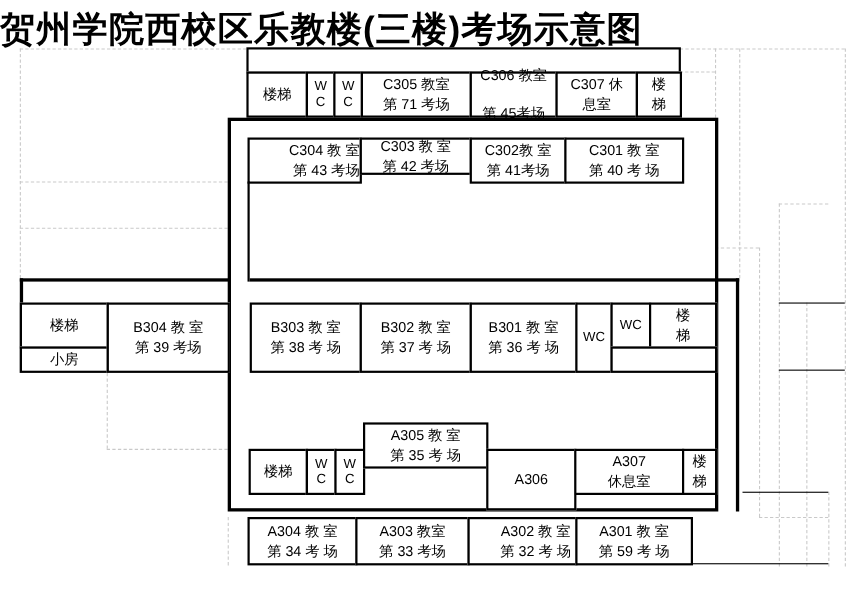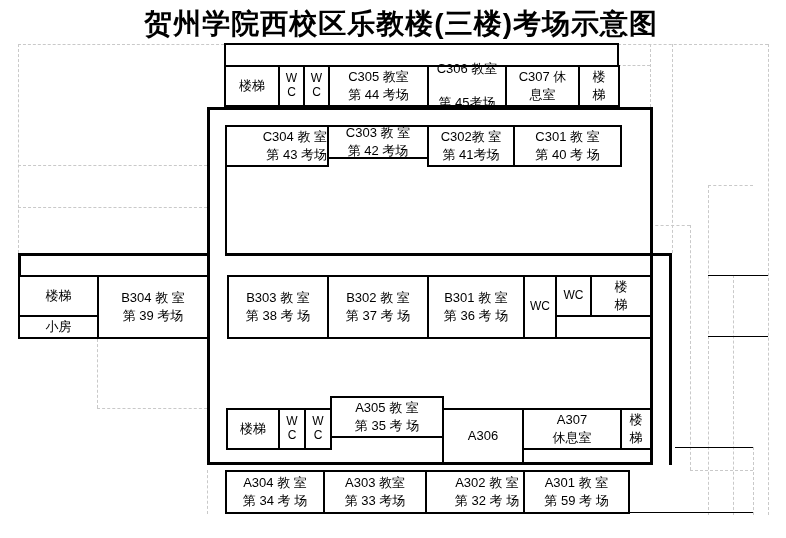--- a/index.html
+++ b/index.html
@@ -1,19 +1,19 @@
 <!DOCTYPE html>
 <html><head>
 <meta charset="utf-8">
 <style>
   html,body{margin:0;padding:0;background:#ffffff;}
   .stage{position:relative;width:786px;height:538px;background:#ffffff;overflow:hidden;
          font-family:"Liberation Sans","DejaVu Sans",sans-serif;color:#000;}
-  .title{position:absolute;left:0;top:5px;width:658px;text-align:right;
-         font-size:28px;font-weight:bold;letter-spacing:1px;}
+  .title{position:absolute;left:0;top:5px;width:658px;text-align:left;
+         font-size:32px;font-weight:bold;letter-spacing:1px;}
   .cell{position:absolute;border:2px solid #000;background:#fff;box-sizing:border-box;
         display:flex;flex-direction:column;align-items:center;justify-content:center;
         text-align:center;font-size:13px;line-height:1.35;white-space:pre;}
   .cell.small{font-size:12px;line-height:1.15;}
   .block{position:absolute;border:3px solid #000;box-sizing:border-box;background:transparent;}
   .wall{position:absolute;background:#000;}
   .thin{position:absolute;background:#000;height:1px;}
   .dh{position:absolute;border-top:1px dashed #c9c9c9;height:0;}
   .dv{position:absolute;border-left:1px dashed #c9c9c9;width:0;}
 </style>
@@ -54,21 +54,21 @@
   <div class="cell" style="left:224px;top:65px;width:56px;height:42px;">
     <span>楼梯</span></div>
   <div class="cell small" style="left:278px;top:65px;width:27px;height:42px;">
     <span>W</span>
     <span>C</span></div>
   <div class="cell small" style="left:303px;top:65px;width:27px;height:42px;">
     <span>W</span>
     <span>C</span></div>
   <div class="cell" style="left:328px;top:65px;width:101px;height:42px;">
     <span>C305 教室</span>
-    <span>第 44 考场</span></div>
+    <span>第 71 考场</span></div>
   <div class="cell" style="left:427px;top:65px;width:80px;height:42px;gap:16px;">
     <span>C306 教室</span>
     <span>第 45考场</span></div>
   <div class="cell" style="left:505px;top:65px;width:75px;height:42px;">
     <span>C307 休</span>
     <span>息室</span></div>
   <div class="cell" style="left:578px;top:65px;width:42px;height:42px;">
     <span>楼</span>
     <span>梯</span></div>
 
@@ -120,21 +120,21 @@
   <div class="cell" style="left:555px;top:315px;width:97px;height:24px;"></div>
 
   <div class="cell" style="left:226px;top:408px;width:54px;height:42px;">
     <span>楼梯</span></div>
   <div class="cell small" style="left:278px;top:408px;width:28px;height:42px;">
     <span>W</span>
     <span>C</span></div>
   <div class="cell small" style="left:304px;top:408px;width:28px;height:42px;">
     <span>W</span>
     <span>C</span></div>
-  <div class="cell" style="left:330px;top:396px;width:114px;height:42px;">
+  <div class="cell" style="left:330px;top:384px;width:114px;height:42px;">
     <span>A305 教 室</span>
     <span>第 35 考 场</span></div>
   <div class="cell" style="left:442px;top:408px;width:82px;height:56px;">
     <span>A306</span></div>
   <div class="cell" style="left:522px;top:408px;width:100px;height:42px;">
     <span>A307</span>
     <span>休息室</span></div>
   <div class="cell" style="left:620px;top:408px;width:32px;height:42px;">
     <span>楼</span>
     <span>梯</span></div>

